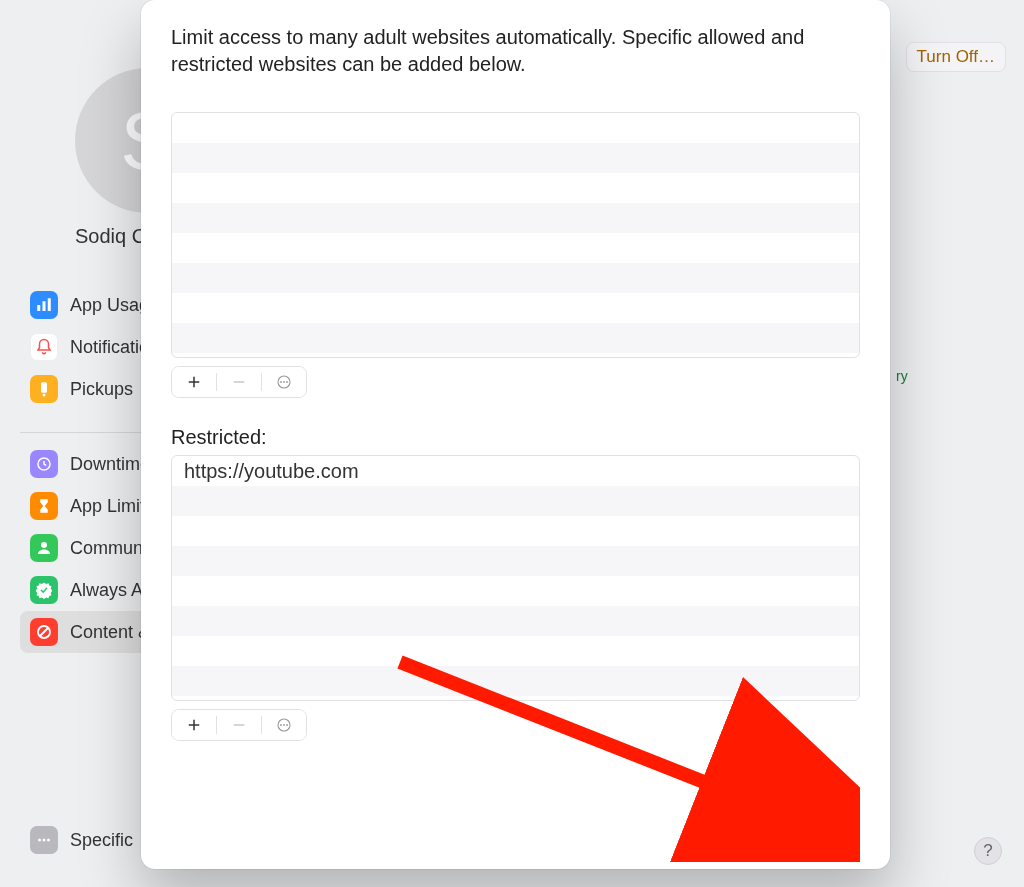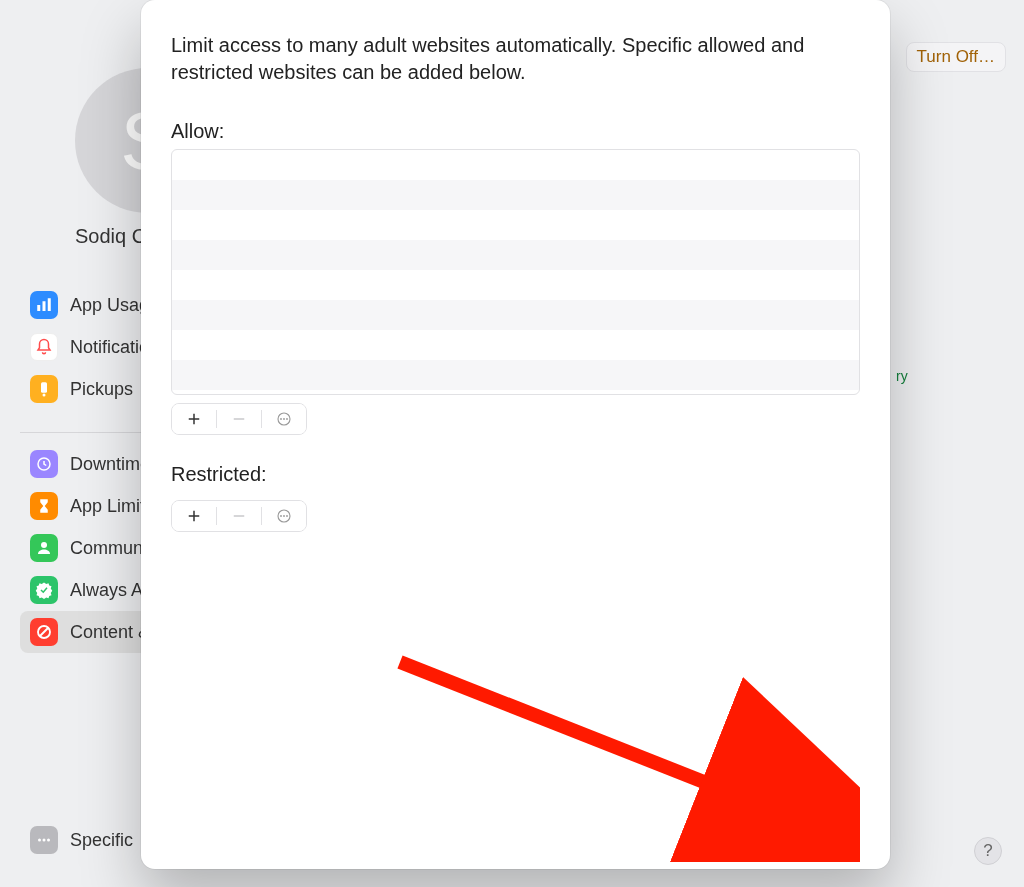--- a/index.html
+++ b/index.html
@@ -33,21 +33,21 @@
 
   .help{position:absolute;right:22px;bottom:22px;width:28px;height:28px;border-radius:50%;
     background:#e3e3e7;border:1px solid #d0d0d4;display:flex;align-items:center;justify-content:center;
     font-size:17px;color:#666;}
 
   .bg-right-text{position:absolute;left:896px;top:368px;font-size:14px;color:#15803d;}
 
   
   .dialog{position:absolute;left:141px;top:0;width:749px;height:869px;background:#fff;
     border-radius:14px;box-shadow:0 30px 60px rgba(0,0,0,.25),0 0 0 1px rgba(0,0,0,.05);
-    padding:32px 30px 26px 30px;}
+    padding:24px 30px 26px 30px;}
   .dlg-desc{font-size:20px;line-height:1.35;color:#222;margin:0 0 34px 0;}
   .section-label{font-size:20px;margin:0 0 6px 0;}
   .listbox{width:100%;height:246px;border:1px solid #e1e1e4;border-radius:6px;
     overflow:hidden;background:#fff;}
   .listbox .row{height:30px;line-height:30px;padding:0 12px;font-size:20px;color:#333;}
   .listbox .row:nth-child(even){background:#f6f6f8;}
   .toolbar{display:inline-flex;align-items:center;height:32px;margin-top:8px;
     border:1px solid #e1e1e4;border-radius:8px;background:#fff;overflow:hidden;}
   .toolbar button{border:none;background:#fff;width:44px;height:30px;cursor:pointer;
     display:flex;align-items:center;justify-content:center;color:#555;padding:0;}
@@ -175,21 +175,20 @@
 
   <div class="help">
     <span>?</span>
   </div>
 </div>
 
 <div class="dialog">
 
   <p class="dlg-desc">Limit access to many adult websites automatically. Specific allowed and restricted websites can be added below.</p>
 
-  <div class="section-label">Allow:</div>
   <div class="listbox" id="allow-list">
       <div class="row"></div>
       <div class="row"></div>
       <div class="row"></div>
       <div class="row"></div>
       <div class="row"></div>
       <div class="row"></div>
       <div class="row"></div>
       <div class="row"></div>
     </div>
@@ -212,20 +211,30 @@
           <circle cx="8" cy="12" r="1.2" fill="#999"></circle>
           <circle cx="12" cy="12" r="1.2" fill="#999"></circle>
           <circle cx="16" cy="12" r="1.2" fill="#999"></circle>
         </svg>
     </button>
   </div>
 
   <div style="height:28px"></div>
 
   <div class="section-label">Restricted:</div>
+  <div class="listbox" id="restricted-list">
+      <div class="row">https://youtube.com</div>
+      <div class="row"></div>
+      <div class="row"></div>
+      <div class="row"></div>
+      <div class="row"></div>
+      <div class="row"></div>
+      <div class="row"></div>
+      <div class="row"></div>
+    </div>
   <div class="toolbar">
     <button class="tb-plus">
       <svg viewBox="0 0 24 24">
           <path d="M11 5h2v14h-2z M5 11h14v2H5z" fill="#333"></path>
         </svg>
     </button>
     <span class="vline"></span>
     <button class="tb-minus">
       <svg viewBox="0 0 24 24">
           <rect x="5" y="11" width="14" height="2" fill="#c9c9cc"></rect>

